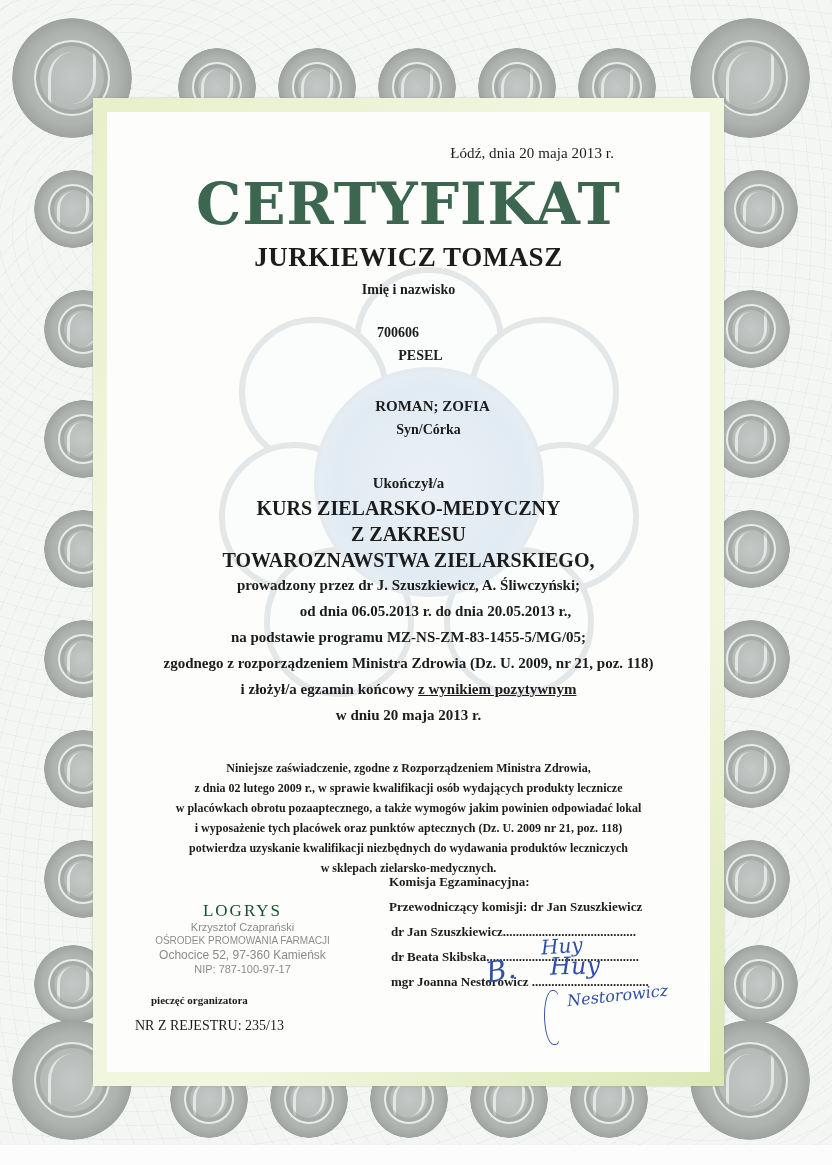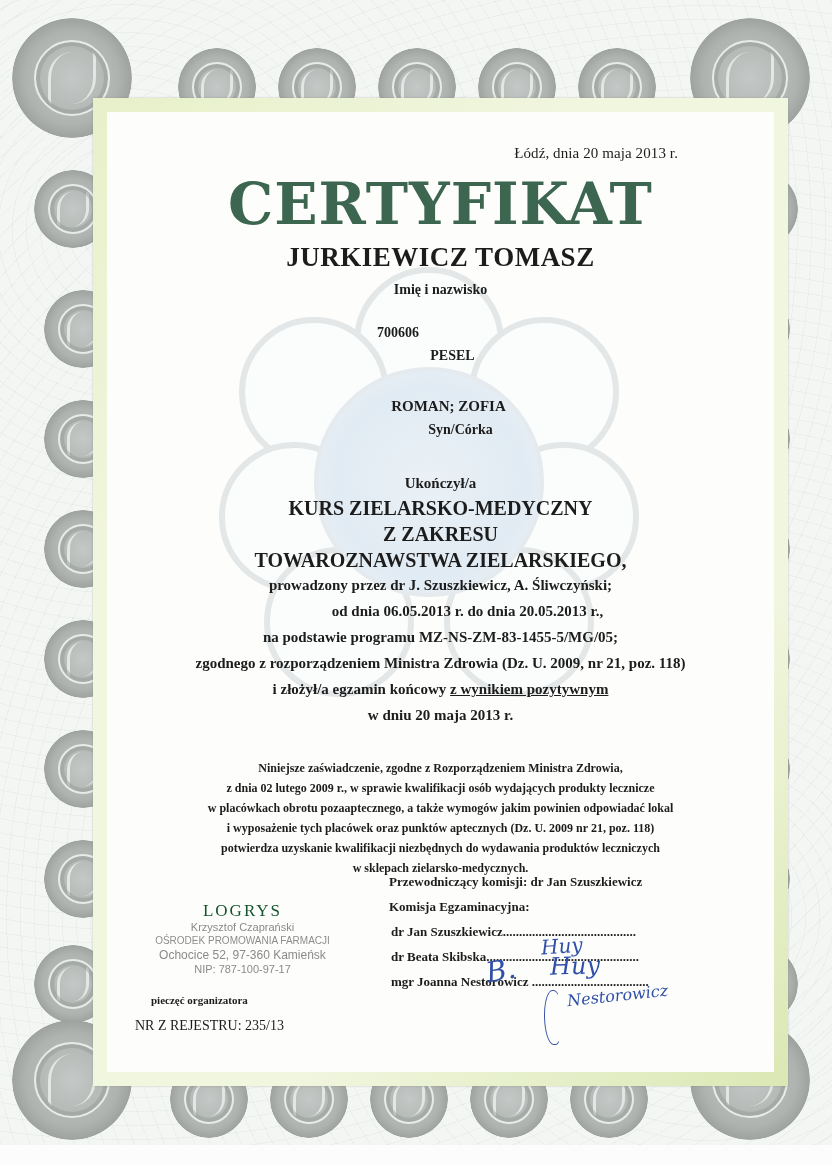--- a/index.html
+++ b/index.html
@@ -42,21 +42,21 @@
       box-shadow: inset 0 0 0 4px rgba(150,155,152,0.5);
     }
     .rosette .swirl {
       position: absolute; left: 30%; top: 28%; width: 40%; height: 44%;
       color: #eef2ee; font-size: 0; border-left: 3px solid #eef2ee; border-right: 3px solid #eef2ee;
       border-radius: 50% 10% 50% 10%; opacity: 0.8;
     }
 
     
     .panel {
-      position: absolute; left: 93px; top: 98px; width: 695px; height: 988px;
+      position: absolute; left: 93px; top: 98px; width: 631px; height: 988px;
       background: linear-gradient(135deg, #e7f0c9 0%, #f1f6df 30%, #f1f6df 70%, #dbe8b4 100%);
       padding: 14px;
       box-shadow: 0 0 2px rgba(120,130,110,0.4);
     }
     .panel-inner {
       position: relative; width: 100%; height: 100%;
       background: #fdfefb;
       overflow: hidden;
     }
 
@@ -85,21 +85,21 @@
       font-family: "DejaVu Serif", serif; font-weight: bold;
       font-size: 58px; color: #3d6650; letter-spacing: 1px;
       transform: scaleX(0.98);
     }
     .line { position: absolute; left: 0; width: 100%; text-align: center; font-weight: bold; }
 
     .name { top: 130px; font-size: 27px; letter-spacing: 0.5px; }
     .name-lbl { top: 170px; font-size: 14px; }
     .pesel { top: 213px; left: 270px; width: auto; font-size: 14px; text-align: left; }
     .pesel-lbl { top: 236px; font-size: 14px; left: 12px; }
-    .parents { top: 286px; font-size: 15px; left: 8px; }
+    .parents { top: 286px; font-size: 15px; left: 24px; }
     .parents-lbl { top: 310px; font-size: 14px; left: 20px; }
 
     .completed { top: 363px; font-size: 15px; }
     .course1 { top: 385px; font-size: 20px; }
     .course2 { top: 411px; font-size: 20px; }
     .course3 { top: 437px; font-size: 20px; }
     .led { top: 465px; font-size: 15px; }
     .dates { top: 491px; font-size: 15px; margin-left: 27px; }
     .program { top: 517px; font-size: 15px; }
     .regulation { top: 543px; font-size: 15px; }
@@ -281,22 +281,22 @@
       <div class="statement">
         <div>Niniejsze zaświadczenie, zgodne z Rozporządzeniem Ministra Zdrowia,</div>
         <div>z dnia 02 lutego 2009 r., w sprawie kwalifikacji osób wydających produkty lecznicze</div>
         <div>w placówkach obrotu pozaaptecznego, a także wymogów jakim powinien odpowiadać lokal</div>
         <div>i wyposażenie tych placówek oraz punktów aptecznych (Dz. U. 2009 nr 21, poz. 118)</div>
         <div>potwierdza uzyskanie kwalifikacji niezbędnych do wydawania produktów leczniczych</div>
         <div>w sklepach zielarsko-medycznych.</div>
       </div>
 
       <div class="committee">
+        <div>Komisja Egzaminacyjna:</div>
         <div>Przewodniczący komisji: dr Jan Szuszkiewicz</div>
-        <div>Komisja Egzaminacyjna:</div>
         <div class="member">dr Jan Szuszkiewicz.........................................</div>
         <div class="member">dr Beata Skibska...............................................</div>
         <div class="member">mgr Joanna Nestorowicz ....................................</div>
       </div>
 
       <div class="sig sig1">Huy</div>
       <div class="sig sig2">B.</div>
       <div class="sig sig3">Huy</div>
       <div class="sig sig4">Nestorowicz</div>
       <div class="sig-loop"></div>

